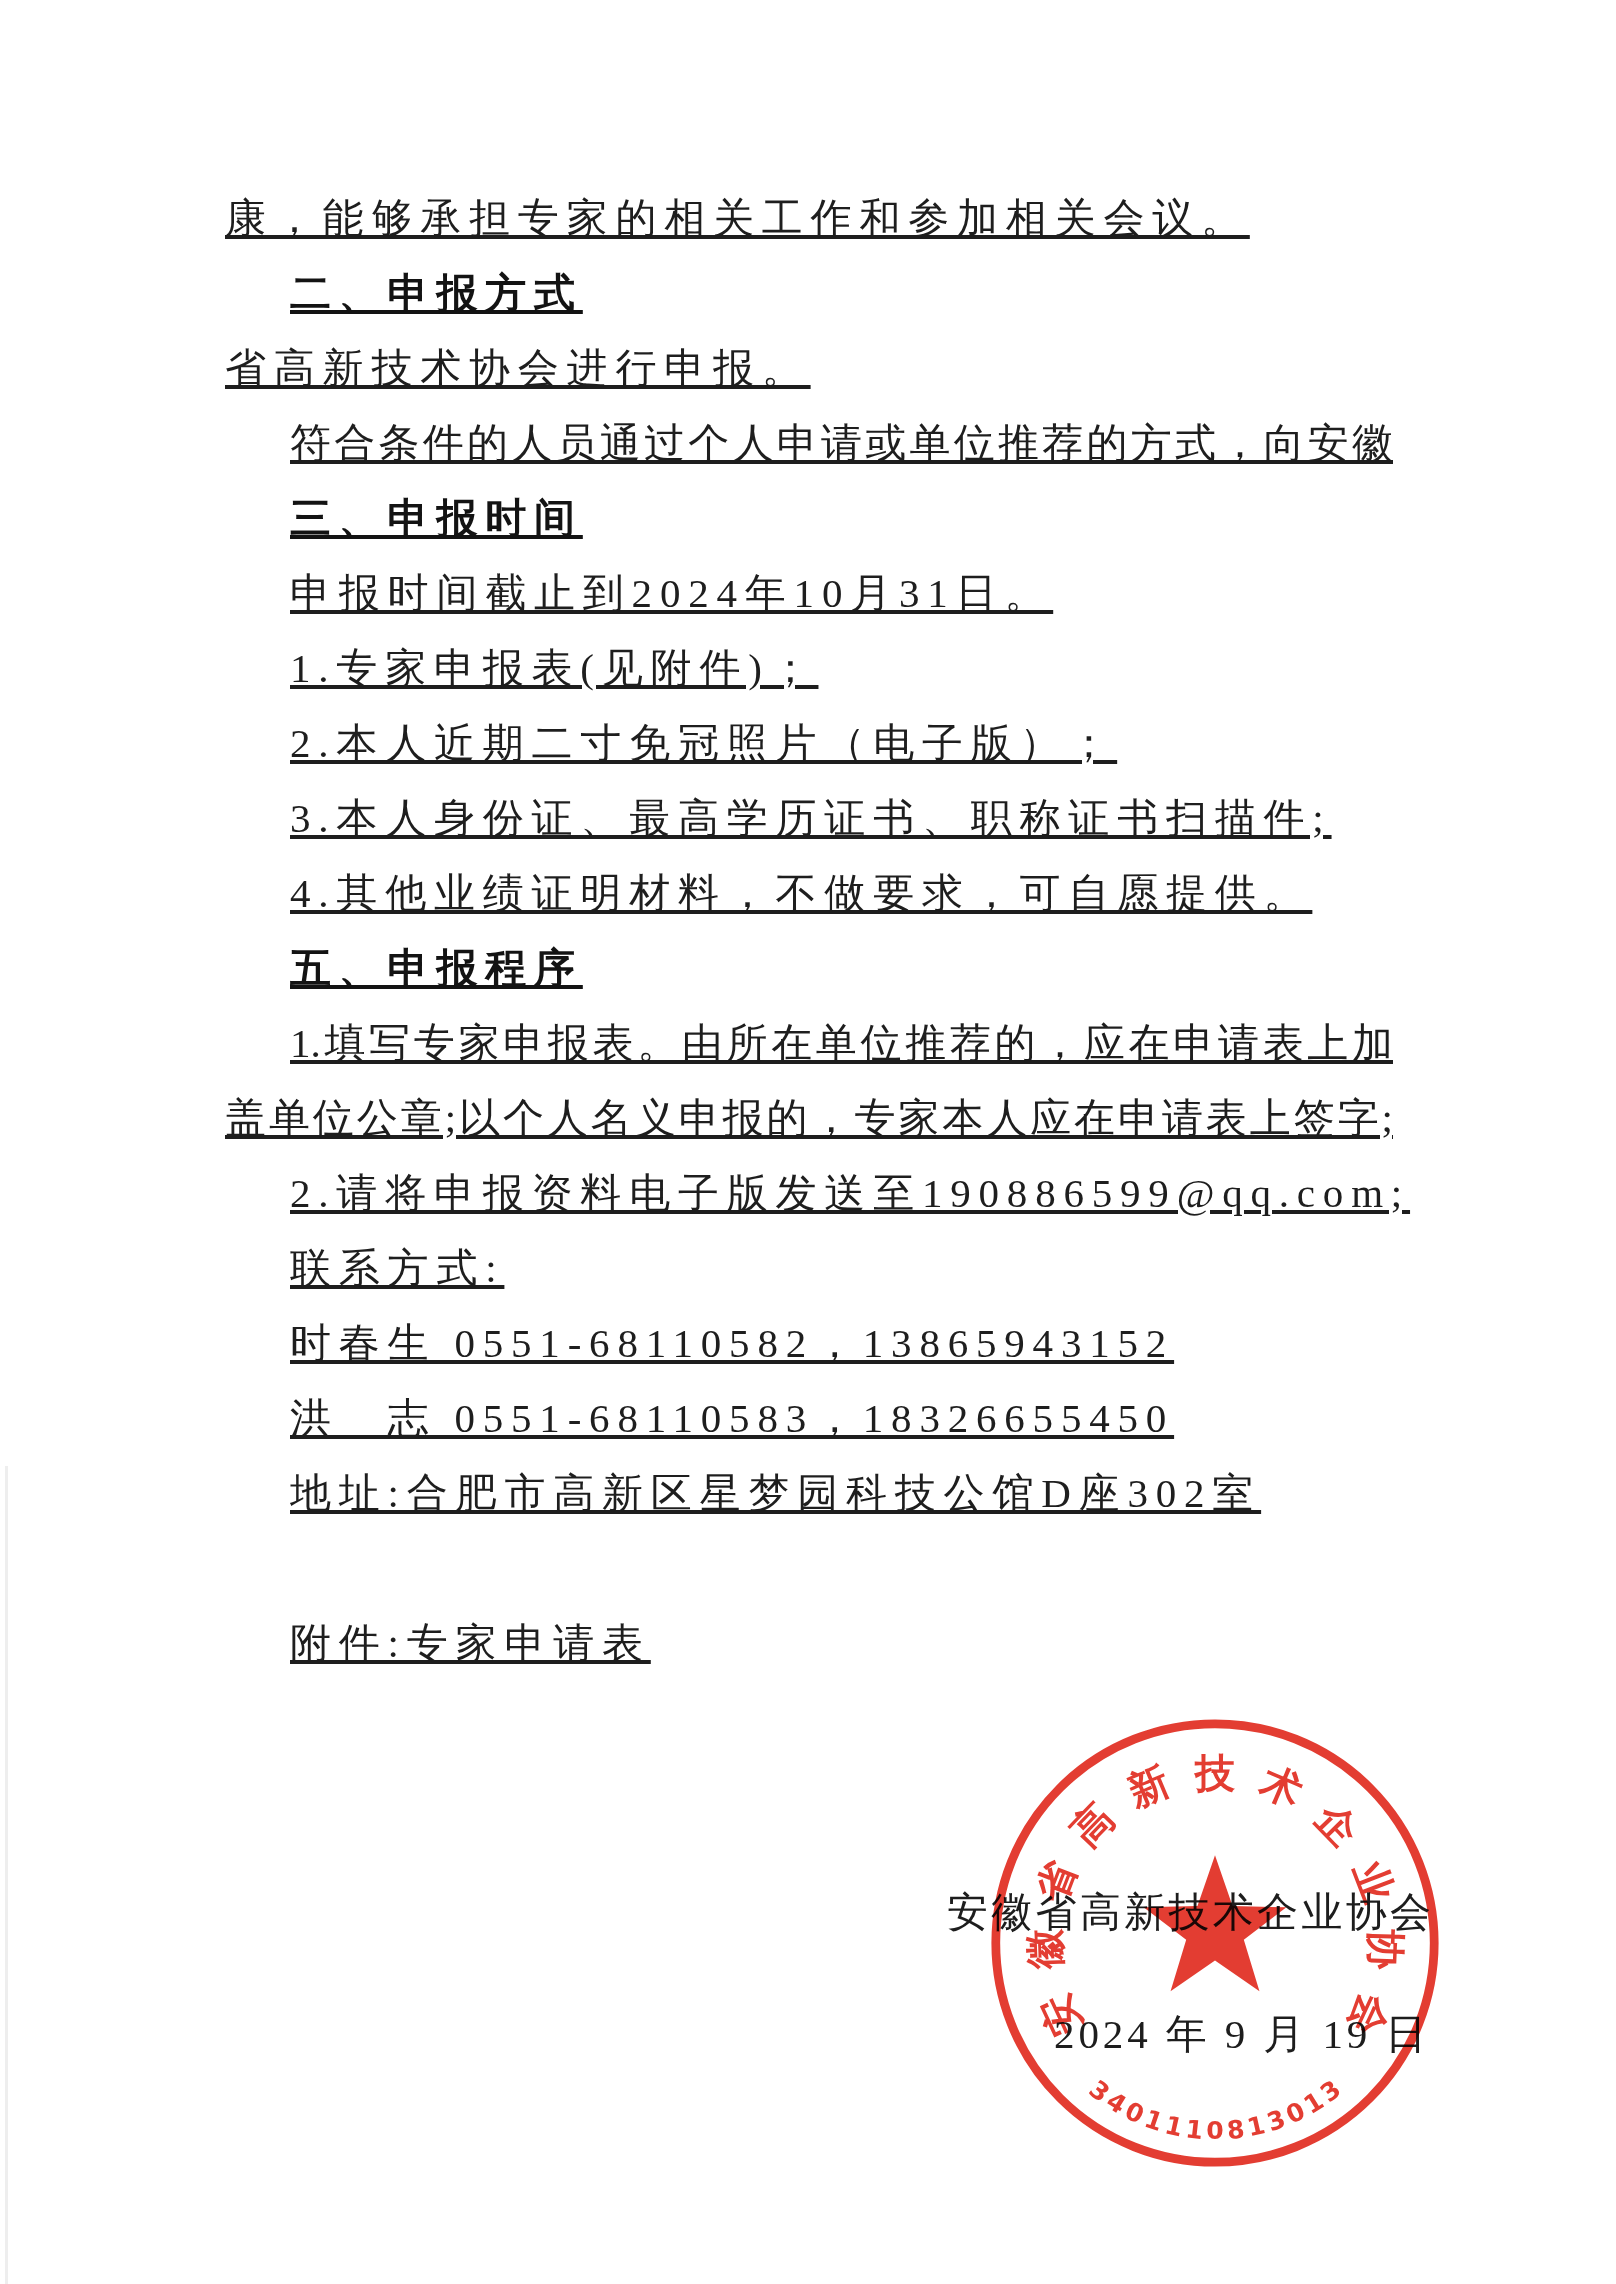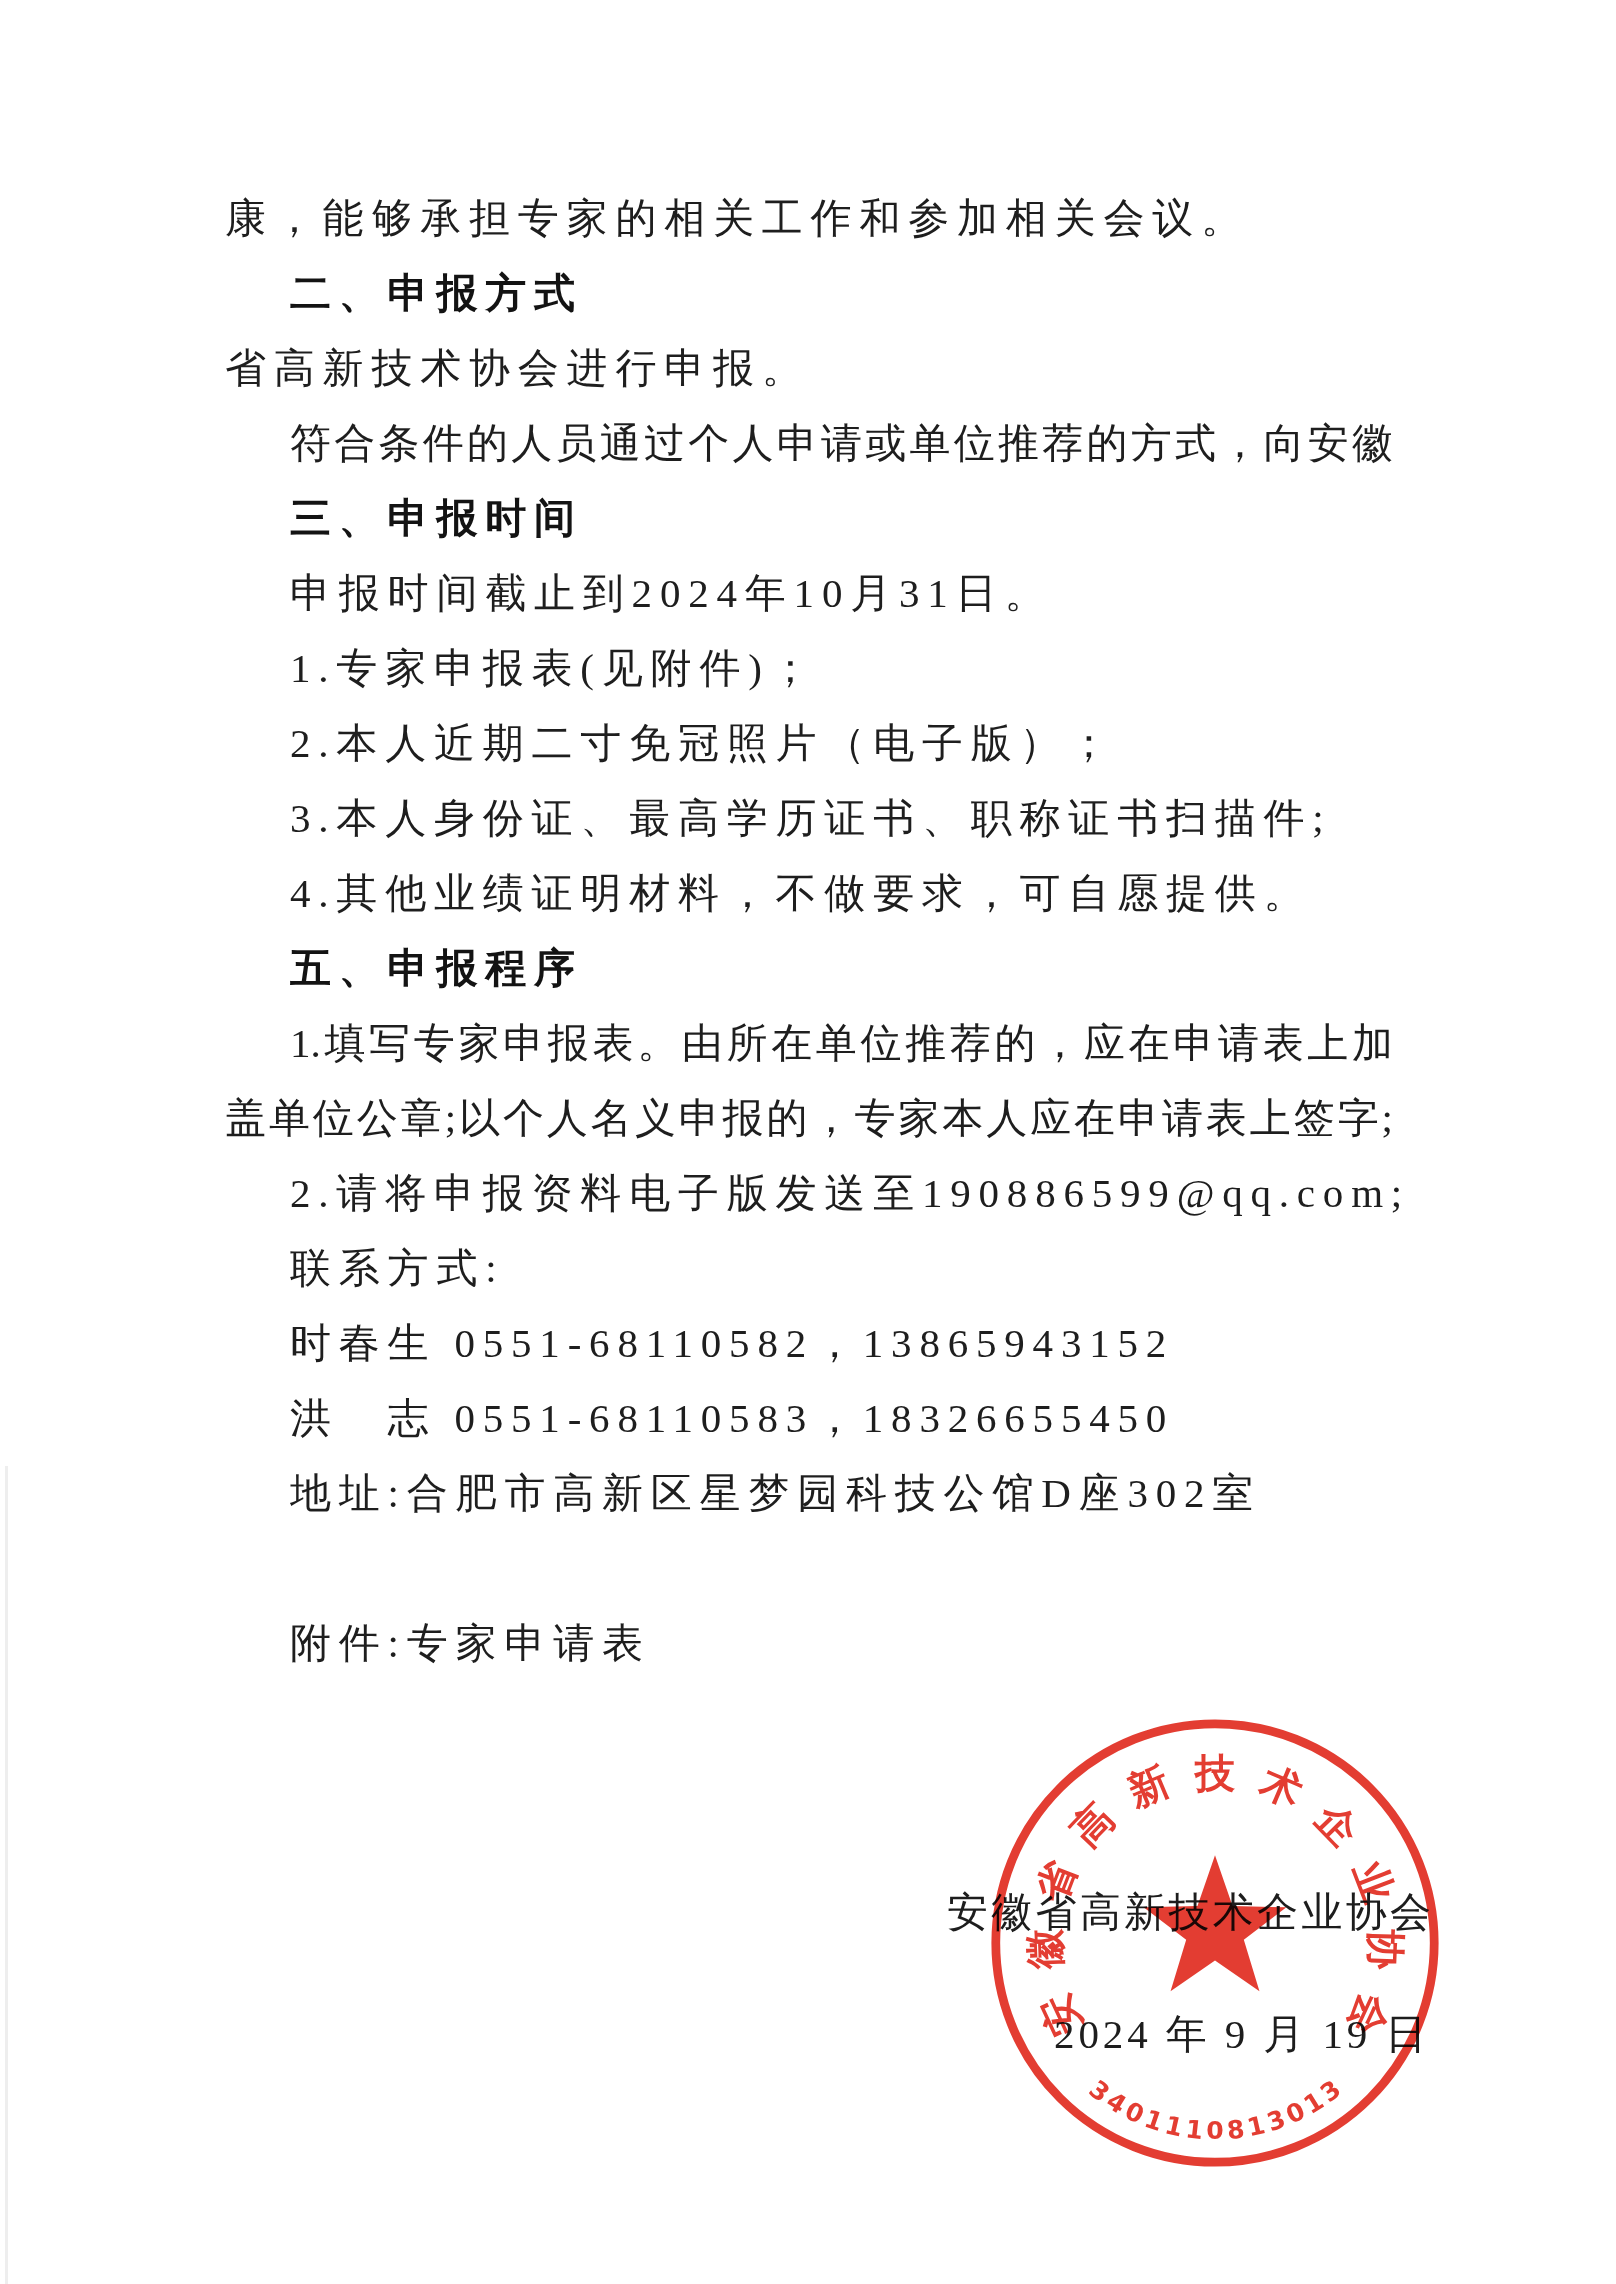--- a/index.html
+++ b/index.html
@@ -7,21 +7,21 @@
     position:relative;
     width:1616px;height:2284px;
     background:#ffffff;
     overflow:hidden;
     font-family:"Liberation Serif","DejaVu Serif",serif;
   }
   .text-block{
     position:absolute;left:225px;top:181px;width:1168px;
     color:#1e1e1e;font-size:41px;line-height:75px;letter-spacing:7.8px;
   }
-  .line{height:75px;white-space:nowrap;}
+  .line{height:75px;white-space:nowrap;text-decoration:underline;}
   .indent{padding-left:65px;}
   .bold{font-weight:bold;color:#131313;}
   .fill{
     white-space:normal;letter-spacing:0;
     text-align:justify;text-align-last:justify;
     height:75px;overflow:hidden;
   }
   .spacer{height:75px;}
   .sign-line{
     position:absolute;left:919px;top:1885px;

